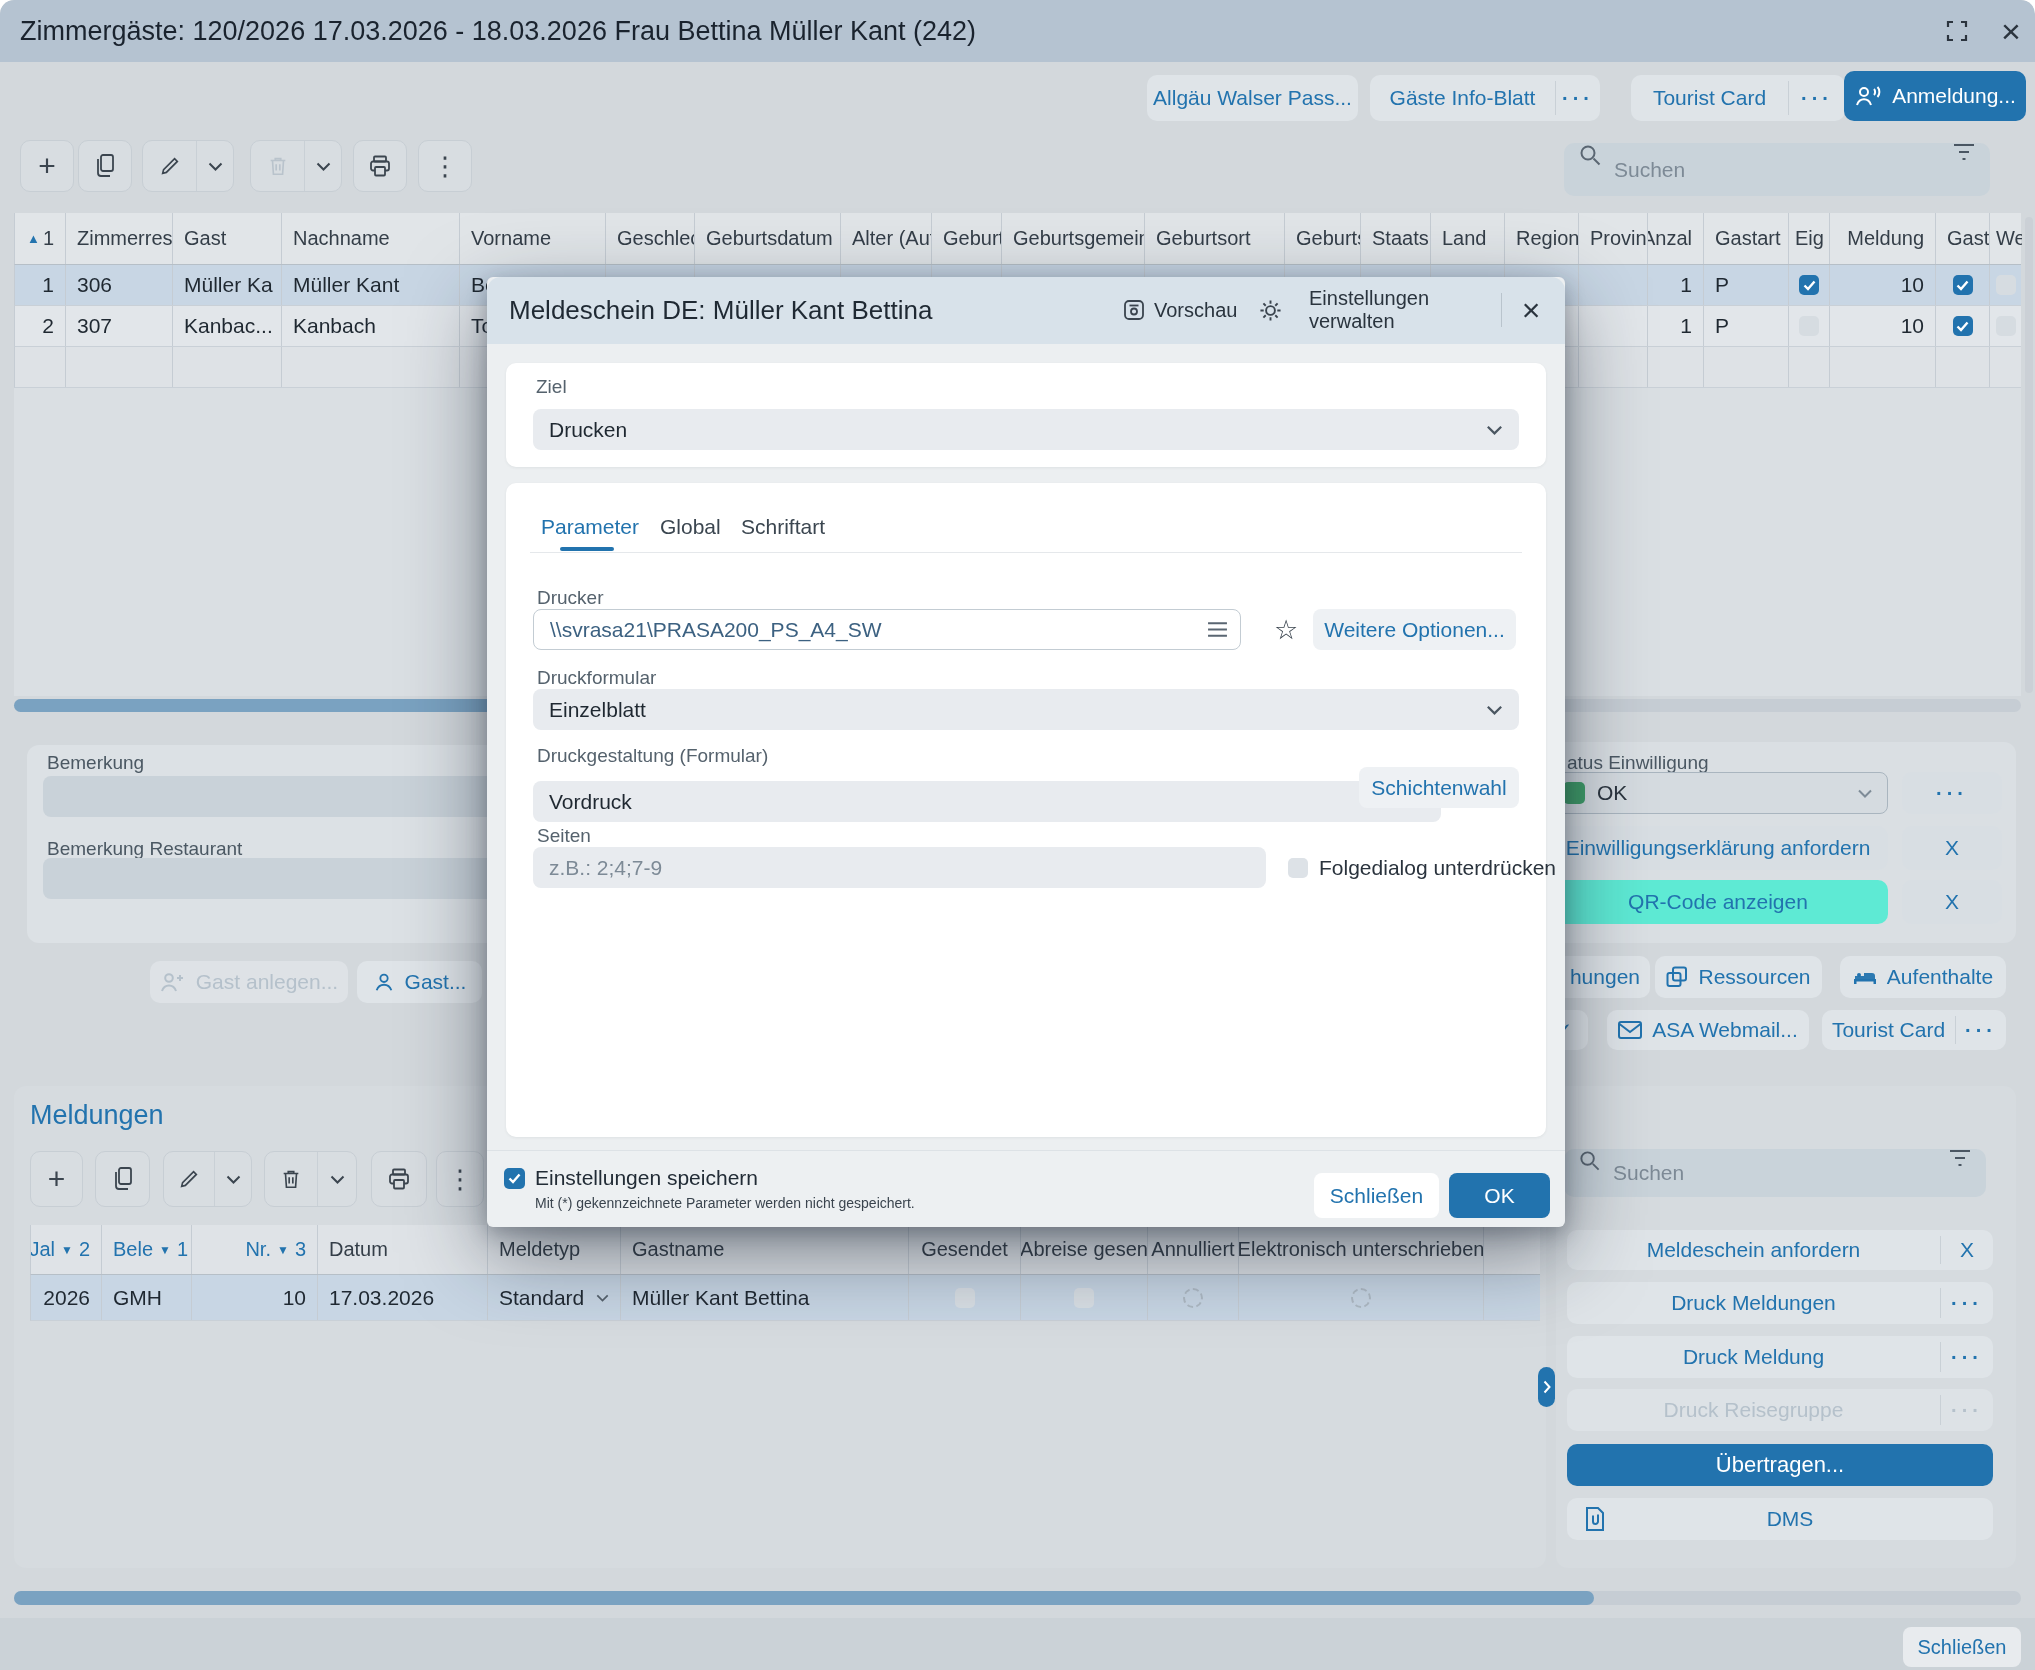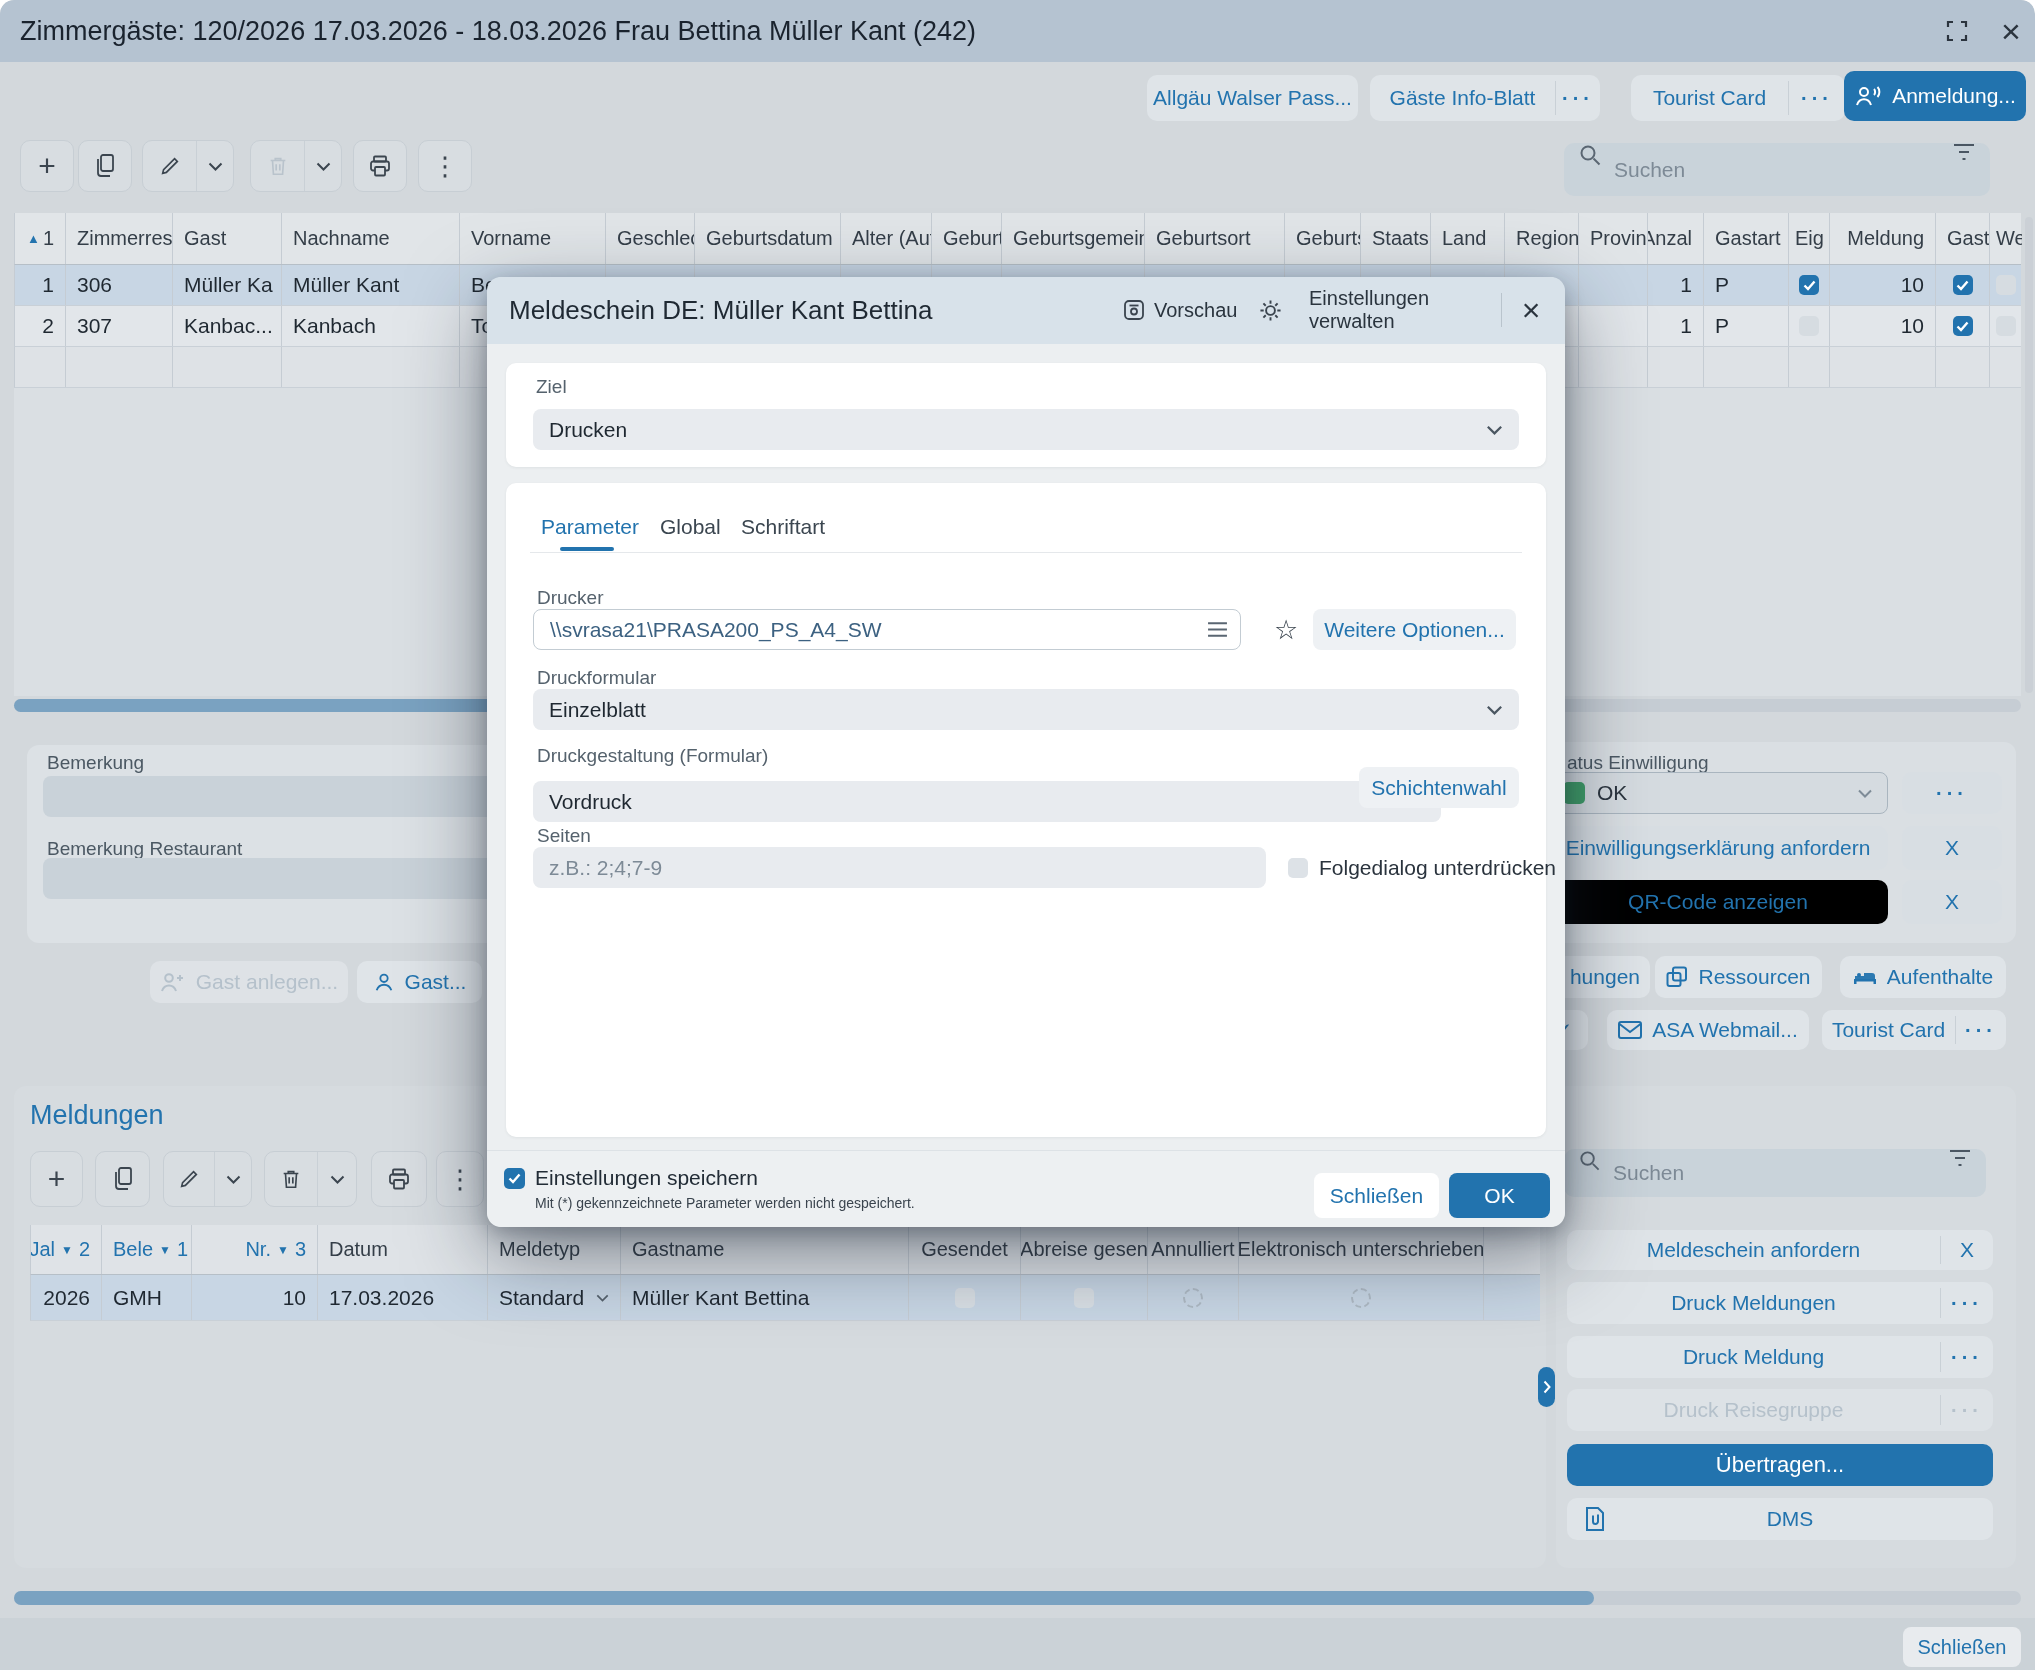--- a/index.html
+++ b/index.html
@@ -301,21 +301,21 @@
         <path d="M1.5 1.5l6 6 6-6"></path>
       </svg>
   </div>
   <div class="a btn c dots" style="left:1902px;top:772px;width:100px;height:42px;background:#d8dee3">···</div>
   <div class="a btn c" style="left:1548px;top:826px;width:340px;height:44px;background:#d8dee3;font-size:21px">
       <span>Einwilligungserklärung anfordern</span>
     </div>
   <div class="a btn c" style="left:1902px;top:826px;width:100px;height:44px;background:#d8dee3">
       <span>X</span>
     </div>
-  <div class="a btn c" style="left:1548px;top:880px;width:340px;height:44px;background:#000000">
+  <div class="a btn c" style="left:1548px;top:880px;width:340px;height:44px;background:#5eead4">
       <span>QR-Code anzeigen</span>
     </div>
   <div class="a btn c" style="left:1902px;top:880px;width:100px;height:44px;background:#d8dee3">
       <span>X</span>
     </div>
 
   <div class="a btn f" style="left:1510px;top:956px;width:140px;height:42px;justify-content:flex-end;padding-right:10px">
       <span>hungen</span>
     </div>
   <div class="a btn c" style="left:1655px;top:956px;width:167px;height:42px;gap:10px">
@@ -512,21 +512,21 @@
 
   <div class="a" style="left:14px;top:1591px;width:2007px;height:14px;background:#c6cdd4;border-radius:7px">
     <div class="a" style="left:0;top:0;width:1580px;height:14px;background:#7aa2c1;border-radius:7px"></div>
   </div>
 
   <div class="a" style="left:0;top:1618px;width:2035px;height:52px;background:#cbd2d7"></div>
   <div class="a btn c" style="left:1903px;top:1627px;width:118px;height:40px;background:#e8ebee;font-size:20px;border-radius:8px">
       <span>Schließen</span>
     </div>
 
-  <div class="a" style="left:487px;top:277px;width:1078px;height:950px;border-radius:16px;background:#eceff1;box-shadow:0 26px 80px rgba(22,32,48,.5),0 6px 20px rgba(22,32,48,.28)">
+  <div class="a" style="left:487px;top:277px;width:1078px;height:950px;border-radius:6px;background:#eceff1;box-shadow:0 26px 80px rgba(22,32,48,.5),0 6px 20px rgba(22,32,48,.28)">
     <div class="a f" style="left:0;top:0;width:1078px;height:67px;background:#d8e2ea;border-radius:14px 14px 0 0;padding:0 22px">
       <span style="font-size:26px;color:#1f2933">Meldeschein DE: Müller Kant Bettina</span>
     </div>
     <div class="a f" style="left:636px;top:16px;width:130px;height:34px;gap:9px;cursor:pointer">
       <svg width="22" height="22" viewBox="0 0 22 22" fill="none" stroke="#3a444e" stroke-width="1.8">
           <rect x="2" y="2" width="18" height="18" rx="4"></rect>
           <circle cx="11" cy="12.5" r="3"></circle>
           <path d="M6.5 6.5h9"></path>
         </svg>
       <span style="font-size:20px;color:#2a343e">Vorschau</span>

